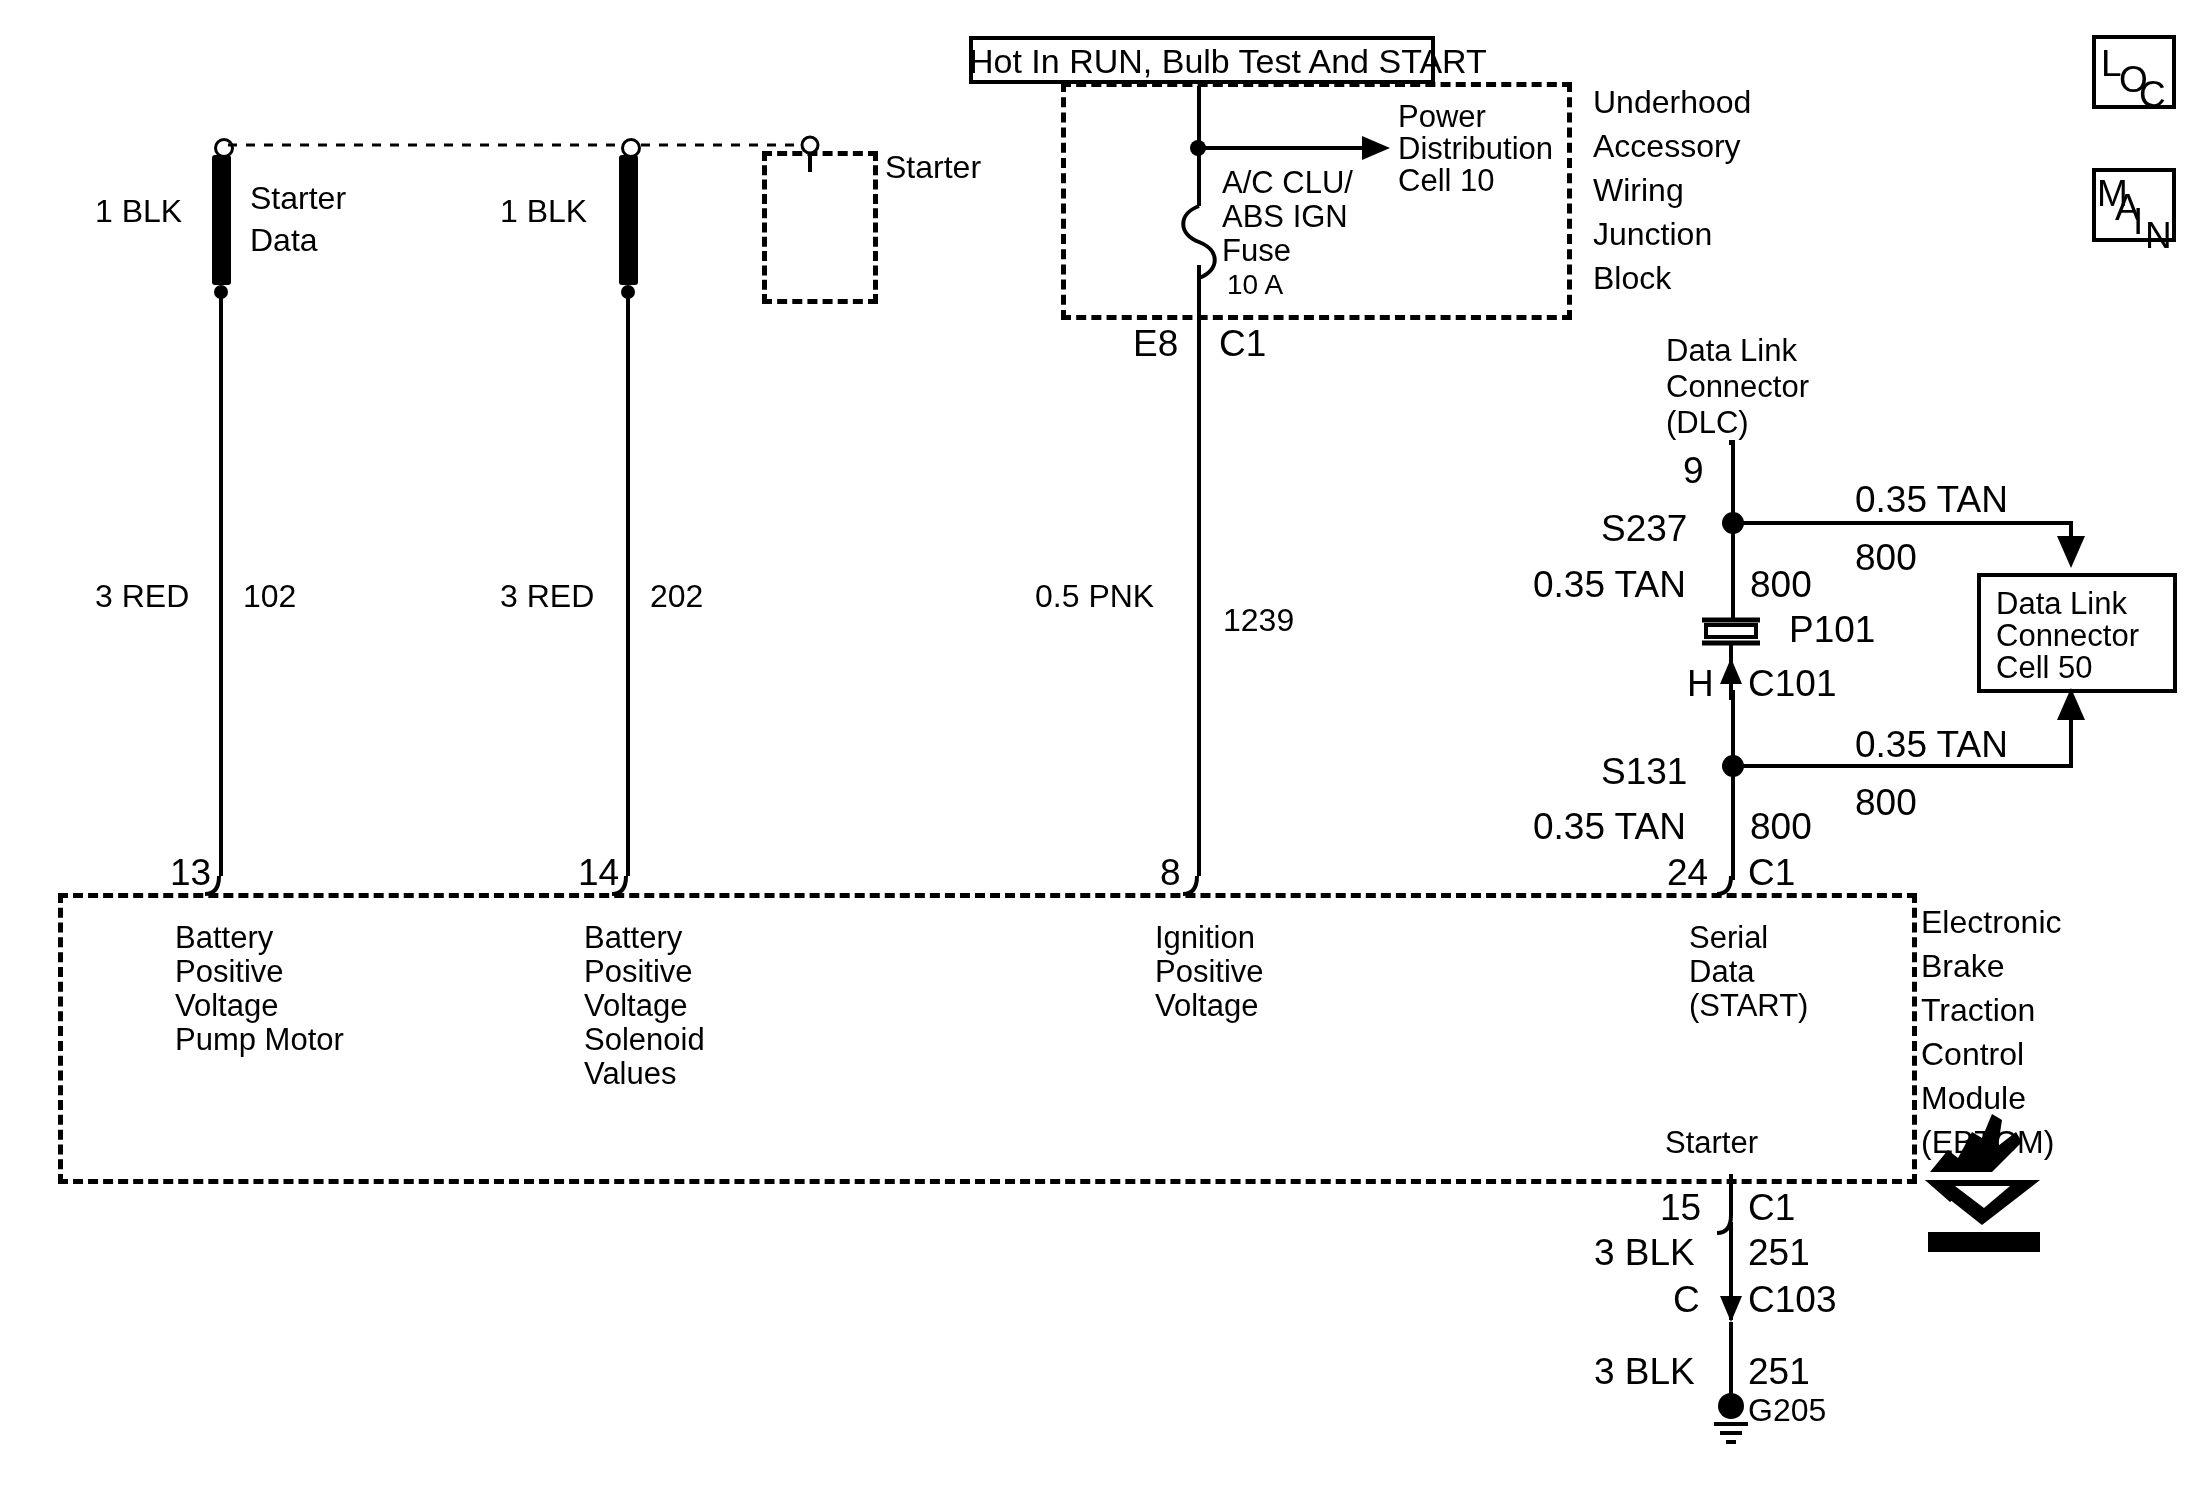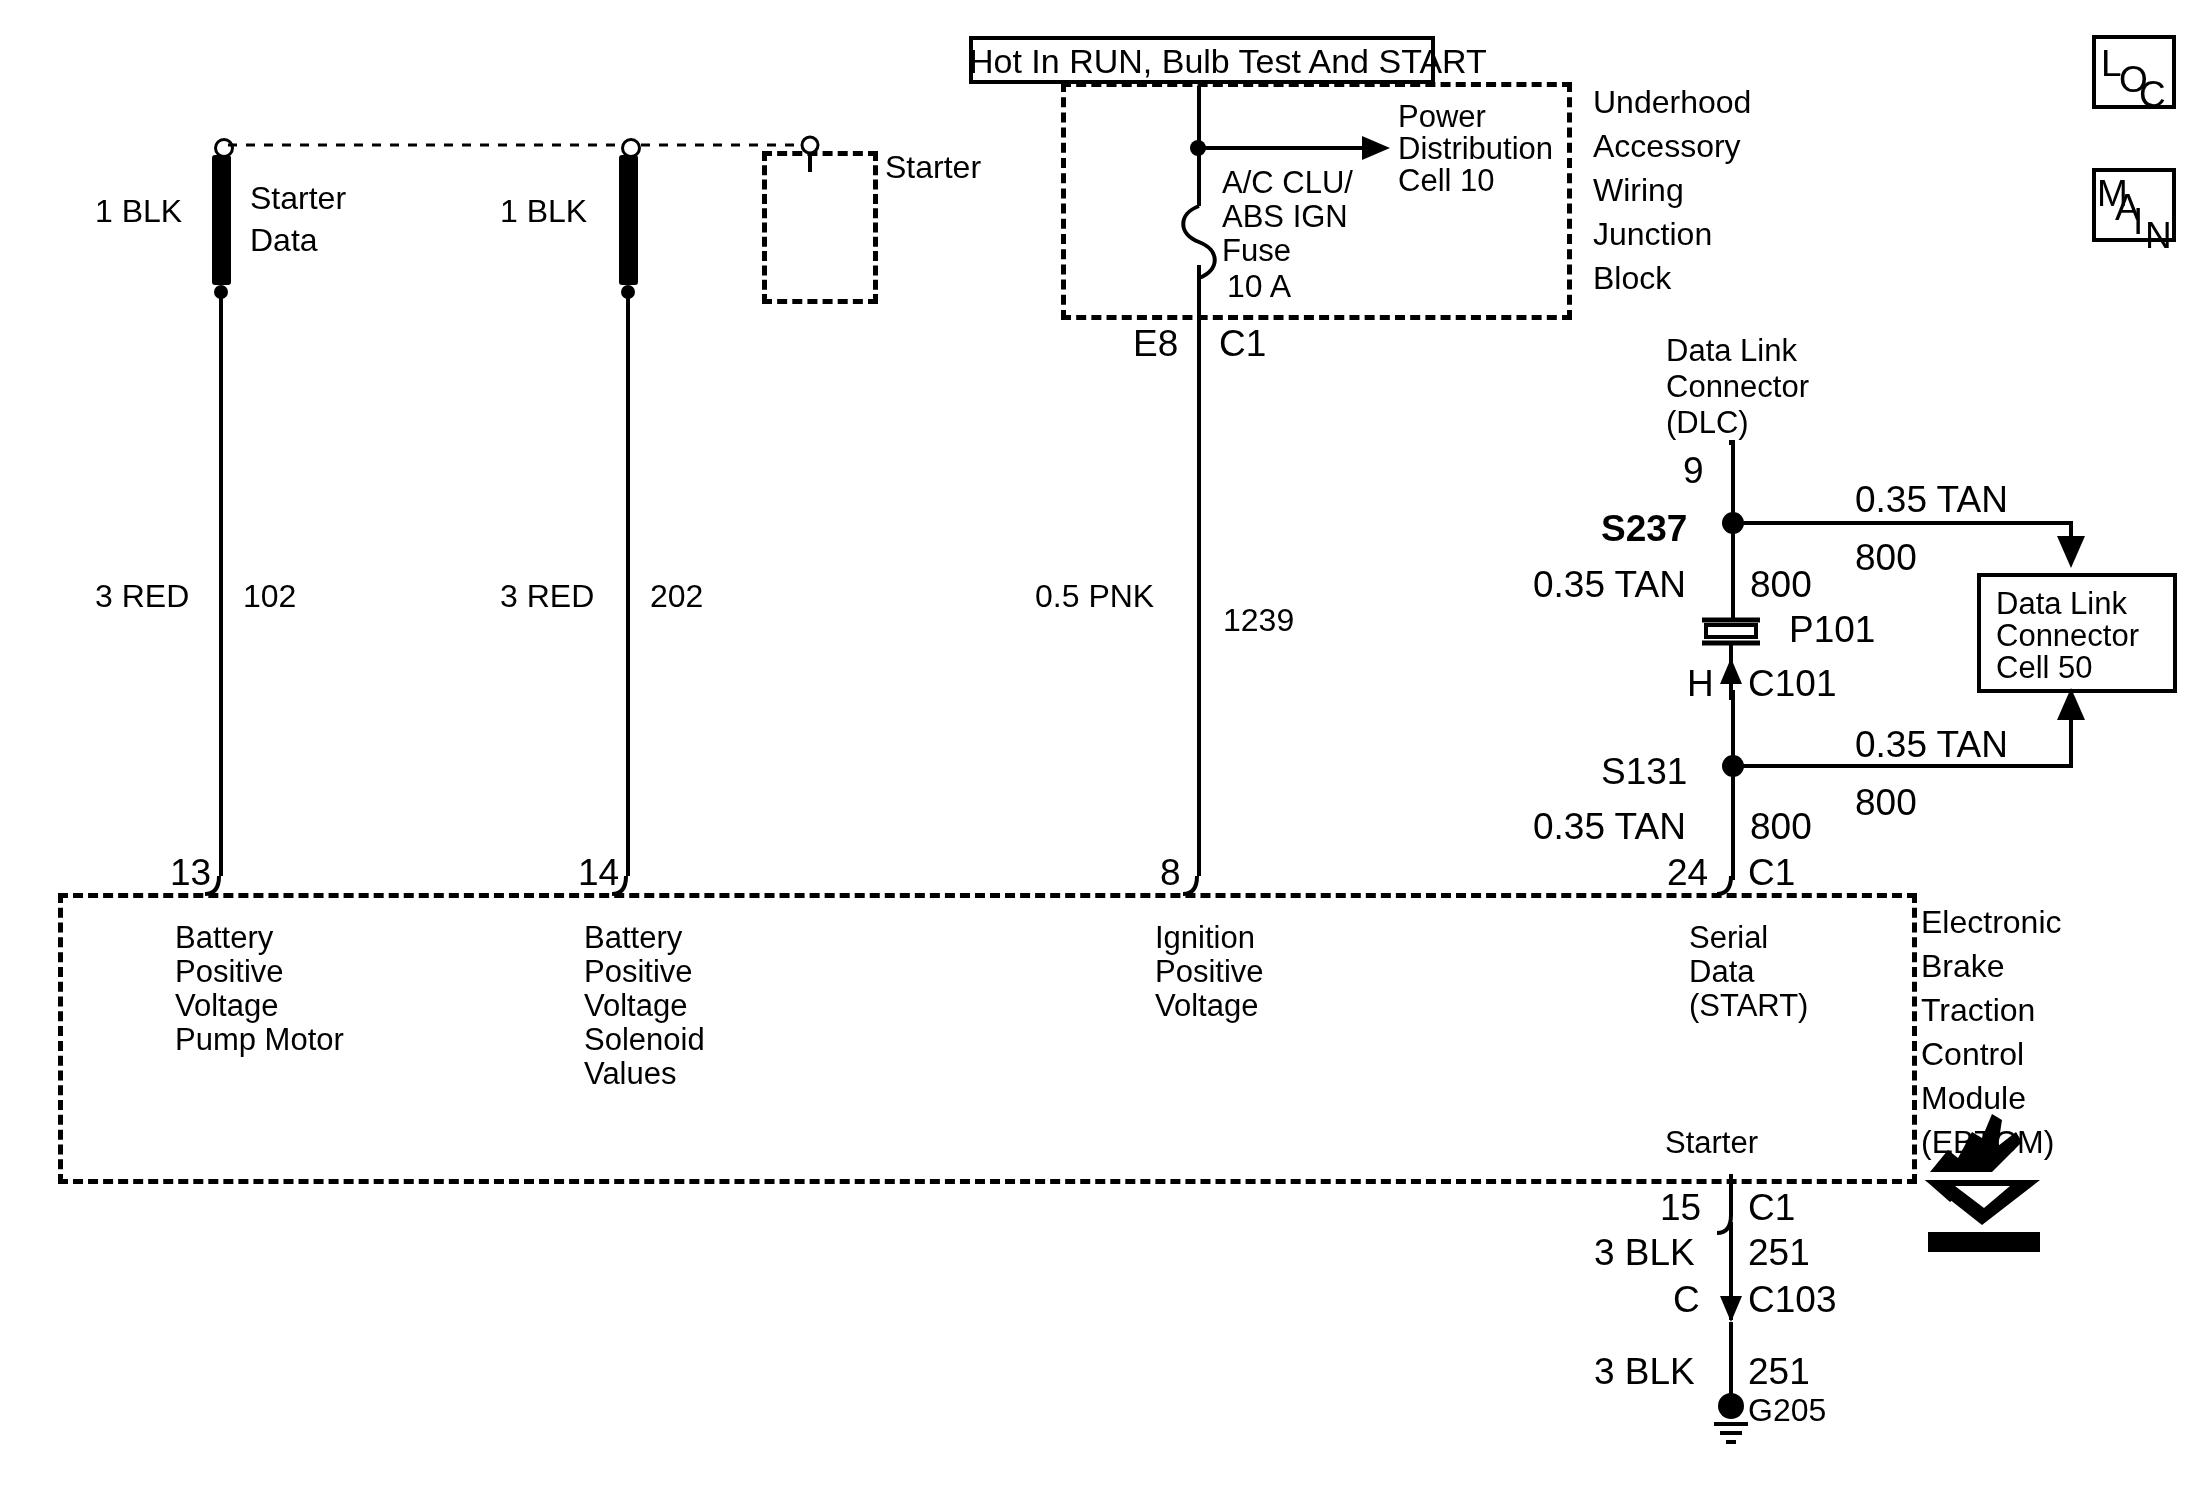--- a/index.html
+++ b/index.html
@@ -15,21 +15,21 @@
     font-family: "Liberation Sans", sans-serif;
     color: #000000;
     overflow: hidden;
   }
   .lbl {
     position: absolute;
     white-space: pre;
     line-height: 1.18;
     color: #000;
   }
-  .s20 { font-size: 32px; }
+  .s20 { font-size: 28px; }
   .s22 { font-size: 31px; }
   .s24 { font-size: 34px; }
   .s26 { font-size: 37px; }
   .s28 { font-size: 32px; }
   .vline {
     position: absolute;
     background: #000;
     width: 4px;
   }
   .fuselink {
@@ -158,21 +158,21 @@
   <div class="lbl s28" style="left:1035px; top:578px;">0.5 PNK</div>
   <div class="lbl s28" style="left:1223px; top:578px;margin-top:24px;">1239</div>
   <div class="lbl s26" style="left:1160px; top:851px;">8</div>
 
   <div class="lbl s22" style="left:1155px; top:920px;">Ignition</div>
   <div class="lbl s22" style="left:1155px; top:954px;">Positive</div>
   <div class="lbl s22" style="left:1155px; top:988px;">Voltage</div>
 
   <div class="vline" style="left:1731px; top:440px; height:180px;"></div>
   <div class="dot" style="left:1722px; top:512px; width:22px; height:22px;"></div>
-  <div class="lbl s26" style="left:1601px; top:507px;font-weight:bold;">S237</div>
+  <div class="lbl s26" style="left:1601px; top:507px;">S237</div>
   <div class="lbl s26" style="left:1533px; top:563px;">0.35 TAN</div>
   <div class="lbl s26" style="left:1750px; top:563px;">800</div>
 
   <div class="lbl s26" style="left:1855px; top:478px;">0.35 TAN</div>
   <div class="lbl s26" style="left:1855px; top:536px;">800</div>
 
   <div class="lbl s26" style="left:1789px; top:608px;">P101</div>
   <div class="lbl s26" style="left:1687px; top:662px;">H</div>
   <div class="lbl s26" style="left:1748px; top:662px;">C101</div>
 

